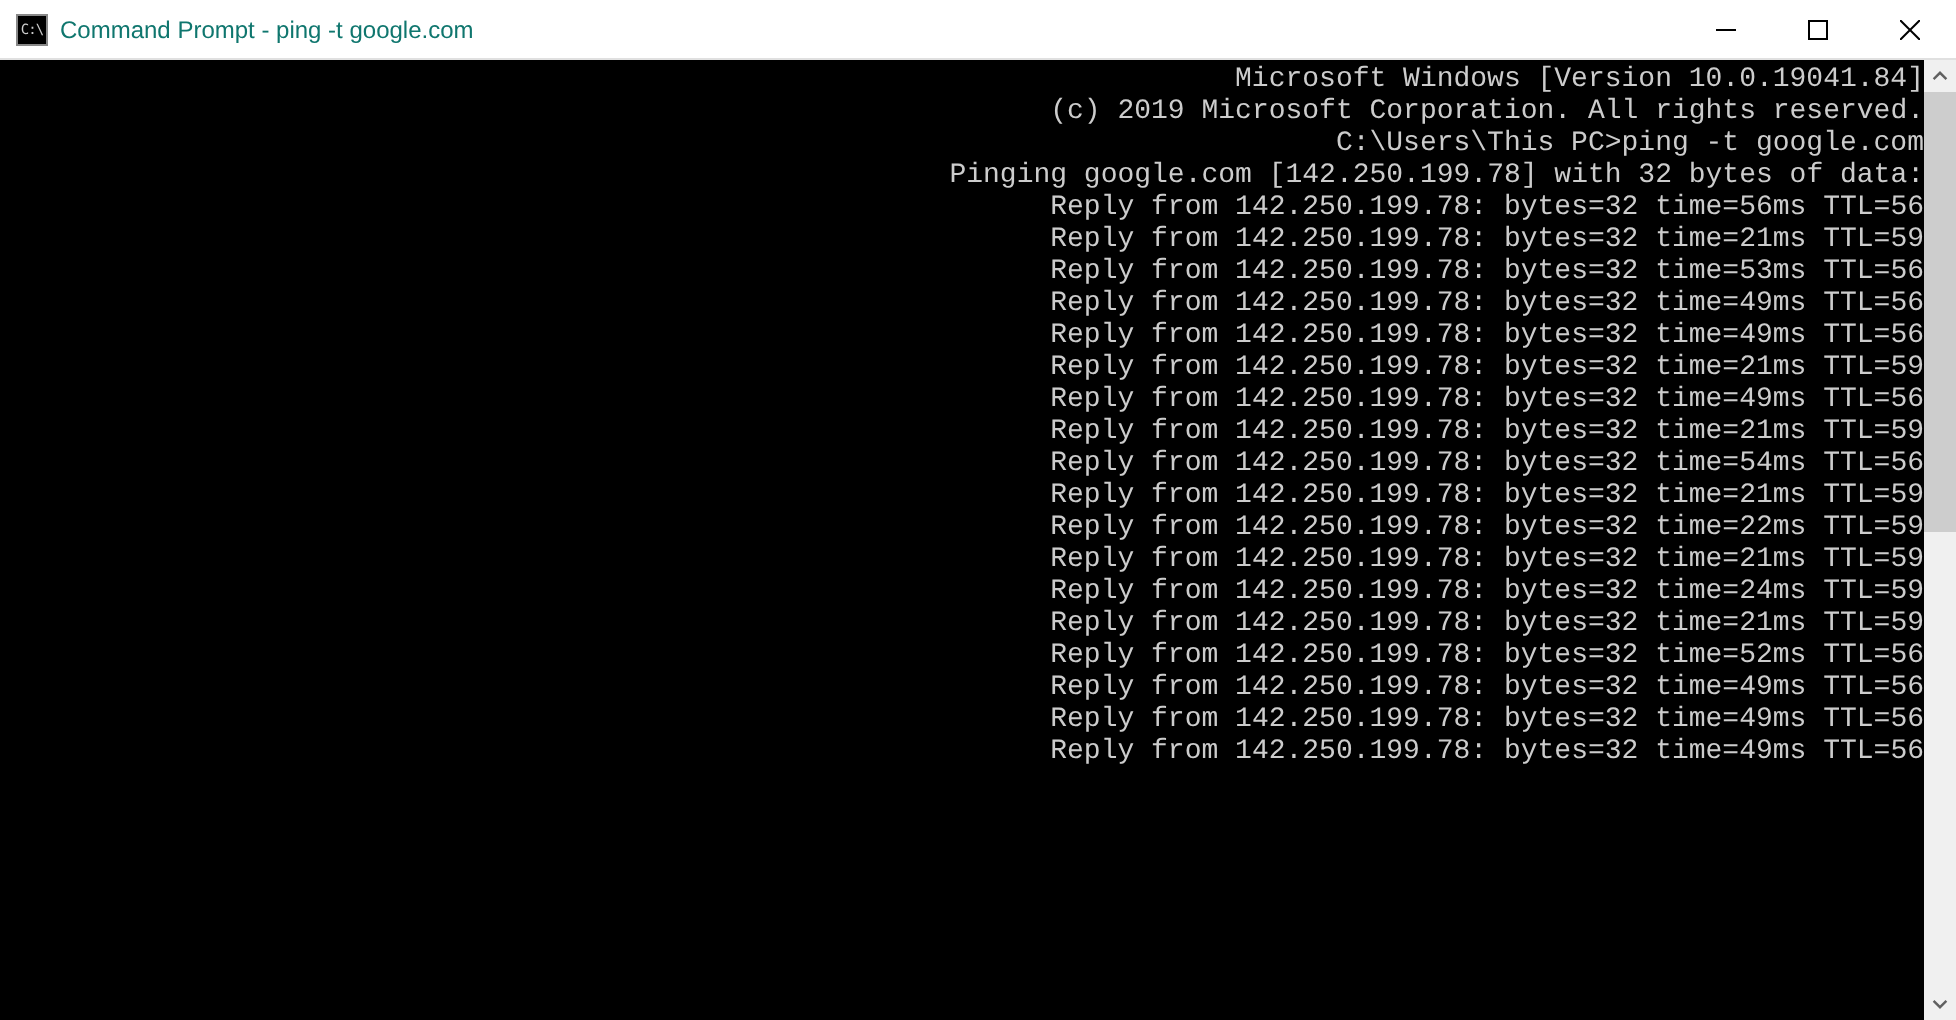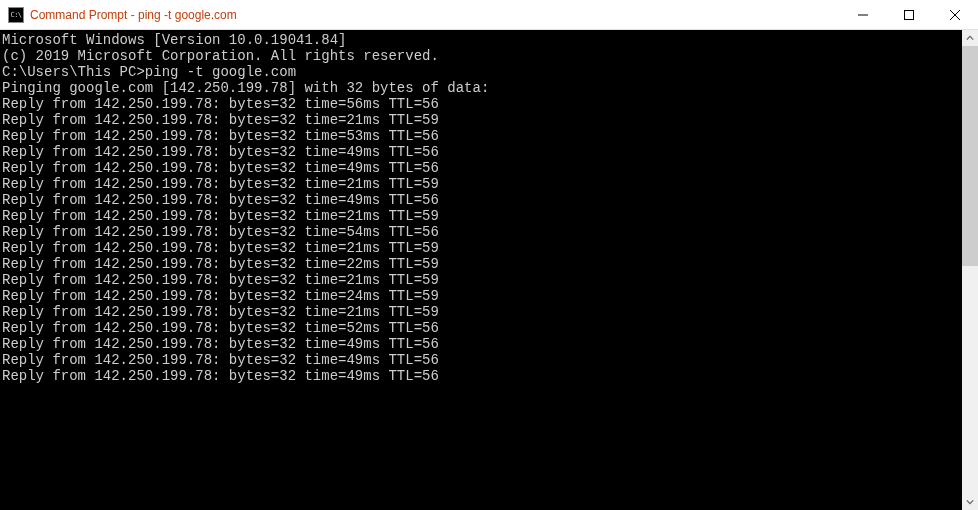--- a/index.html
+++ b/index.html
@@ -38,21 +38,21 @@
       display: flex;
       align-items: center;
       justify-content: center;
       font-size: 7px;
       color: #cccccc;
       font-family: monospace;
       letter-spacing: -0.5px;
     }
     .titlebar-title {
       font-size: 12px;
-      color: #c2410c;
+      color: #0f766e;
       flex: 1;
     }
     .titlebar-buttons {
       display: flex;
       height: 100%;
     }
     .titlebar-btn {
       width: 46px;
       height: 100%;
       display: flex;
@@ -76,20 +76,21 @@
       color: #cccccc;
       font-family: Consolas, "Courier New", monospace;
       font-size: 14px;
       line-height: 16px;
       padding: 2px 0 0 2px;
       white-space: pre;
       overflow: hidden;
     }
     .terminal .line {
       display: block;
+      text-align: right;
     }
     .scrollbar {
       width: 16px;
       background: #f0f0f0;
       position: relative;
     }
     .scrollbar-up, .scrollbar-down {
       width: 16px;
       height: 16px;
       background: #f0f0f0;

